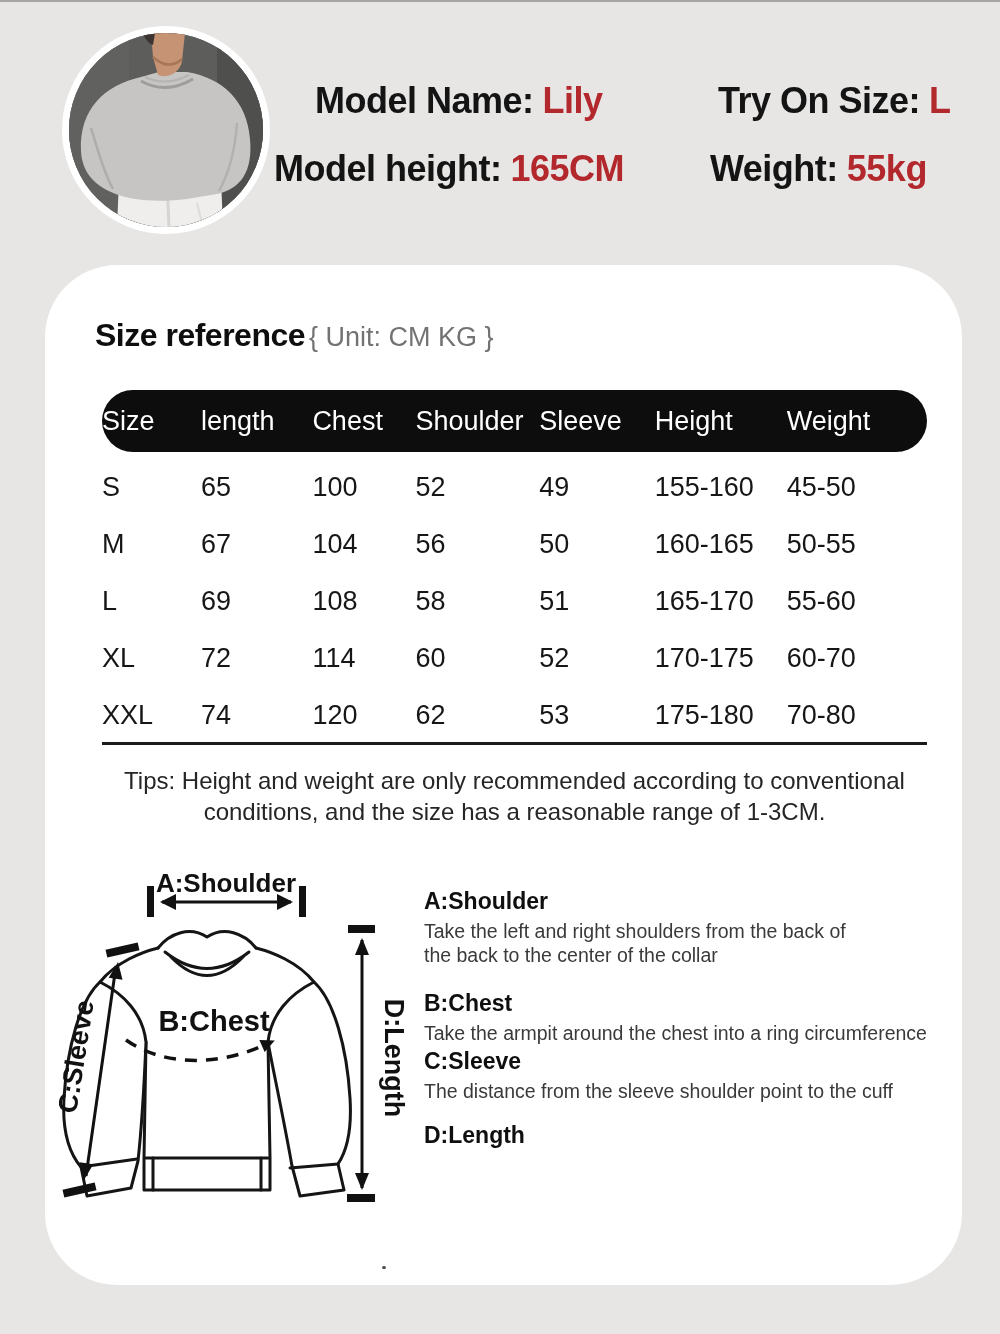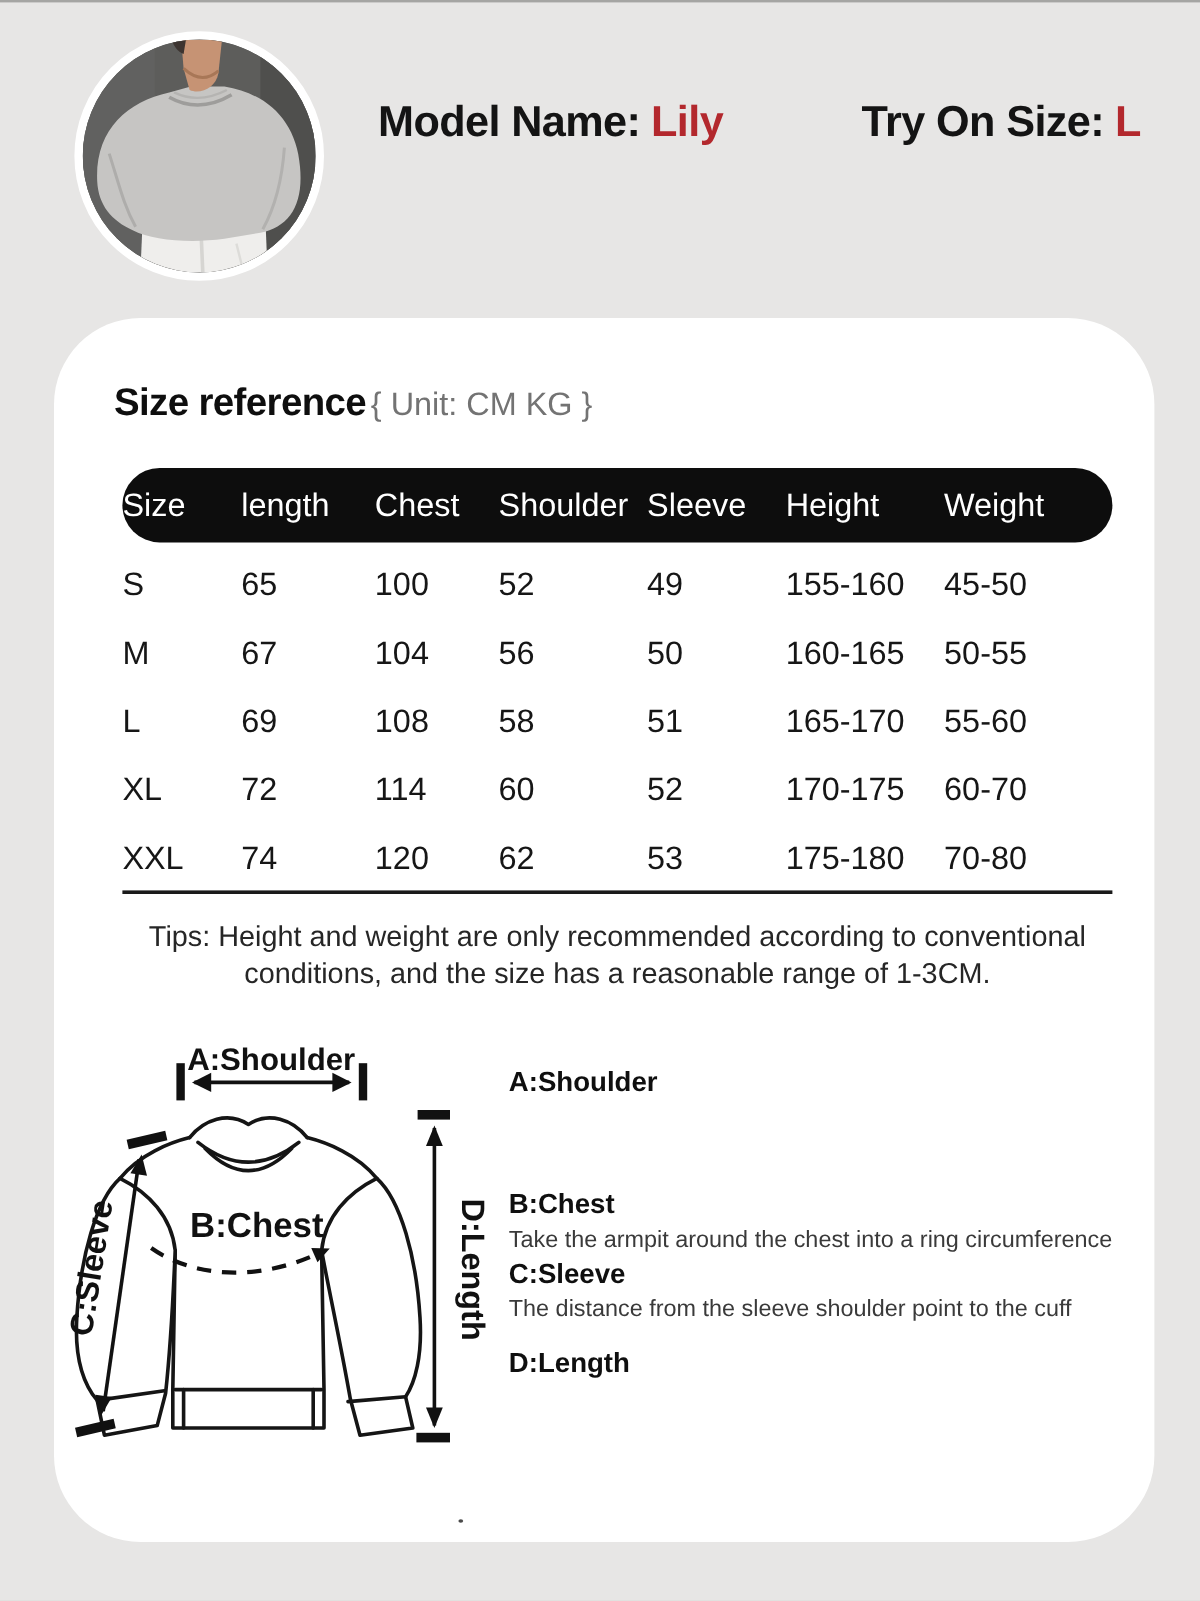--- a/index.html
+++ b/index.html
@@ -84,20 +84,26 @@
       <path d="M 74 0 L 86 0 L 84 12 C 79 10, 76 6, 74 0 Z" fill="#3c3430"></path>
     </svg>
   </div>
 
   <div class="info pos-size">
     <span>Try On Size:</span><span class="val red">L</span>
   </div>
   <div class="info pos-name">
     <span>Model Name:</span><span class="val red">Lily</span>
   </div>
+  <div class="info pos-height">
+    <span>Model height:</span><span class="val red">165CM</span>
+  </div>
+  <div class="info pos-weight">
+    <span>Weight:</span><span class="val red">55kg</span>
+  </div>
 
   <div class="card">
     <div class="title-row">
       <span class="title">Size reference</span>
       <span class="unit">{ Unit: CM KG }</span>
     </div>
 
     <div class="thead">
       <span class="cell c0">Size</span>
       <span class="cell c1">length</span>
@@ -202,20 +208,22 @@
     <text class="dlabel" x="385" y="1058" font-size="27" text-anchor="middle" transform="rotate(90 385 1058)">D:Length</text>
     <rect class="bar" x="348" y="925" width="27" height="8"></rect>
     <rect class="bar" x="347" y="1194" width="28" height="8"></rect>
     <line class="arr" x1="362" y1="940" x2="362" y2="1188"></line>
     <polygon class="head" points="362,938 355,955 369,955"></polygon>
     <polygon class="head" points="362,1190 355,1173 369,1173"></polygon>
   </svg>
 
   <div class="leg leg-a">
     <h3>A:Shoulder</h3>
+    <p>Take the left and right shoulders from the back of
+the back to the center of the collar</p>
   </div>
   <div class="leg leg-b">
     <h3>B:Chest</h3>
     <p>Take the armpit around the chest into a ring circumference</p>
   </div>
   <div class="leg leg-c">
     <h3>C:Sleeve</h3>
     <p>The distance from the sleeve shoulder point to the cuff</p>
   </div>
   <div class="leg leg-d">

